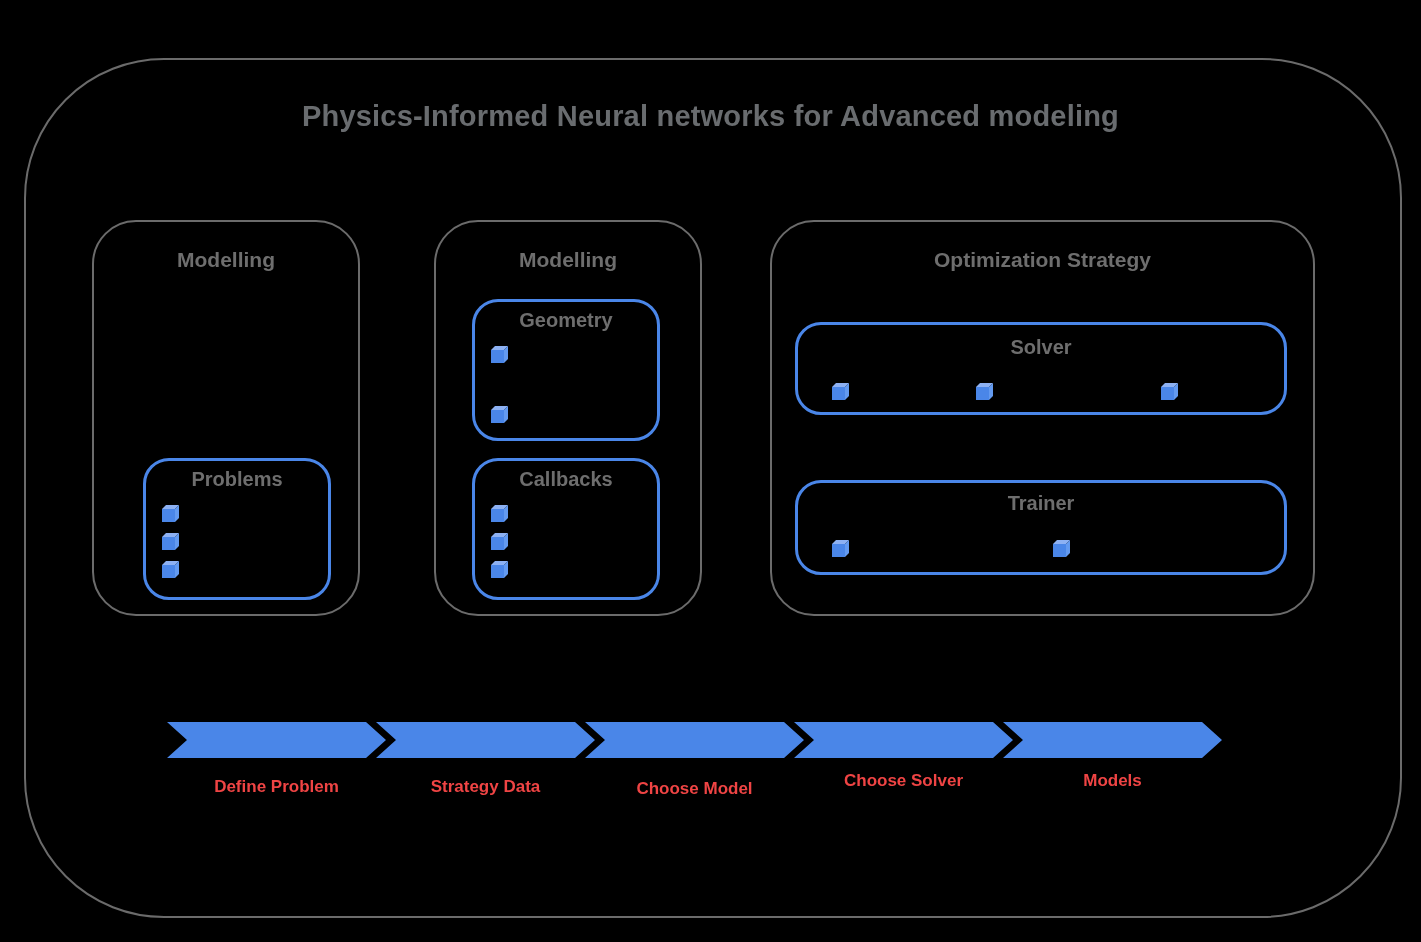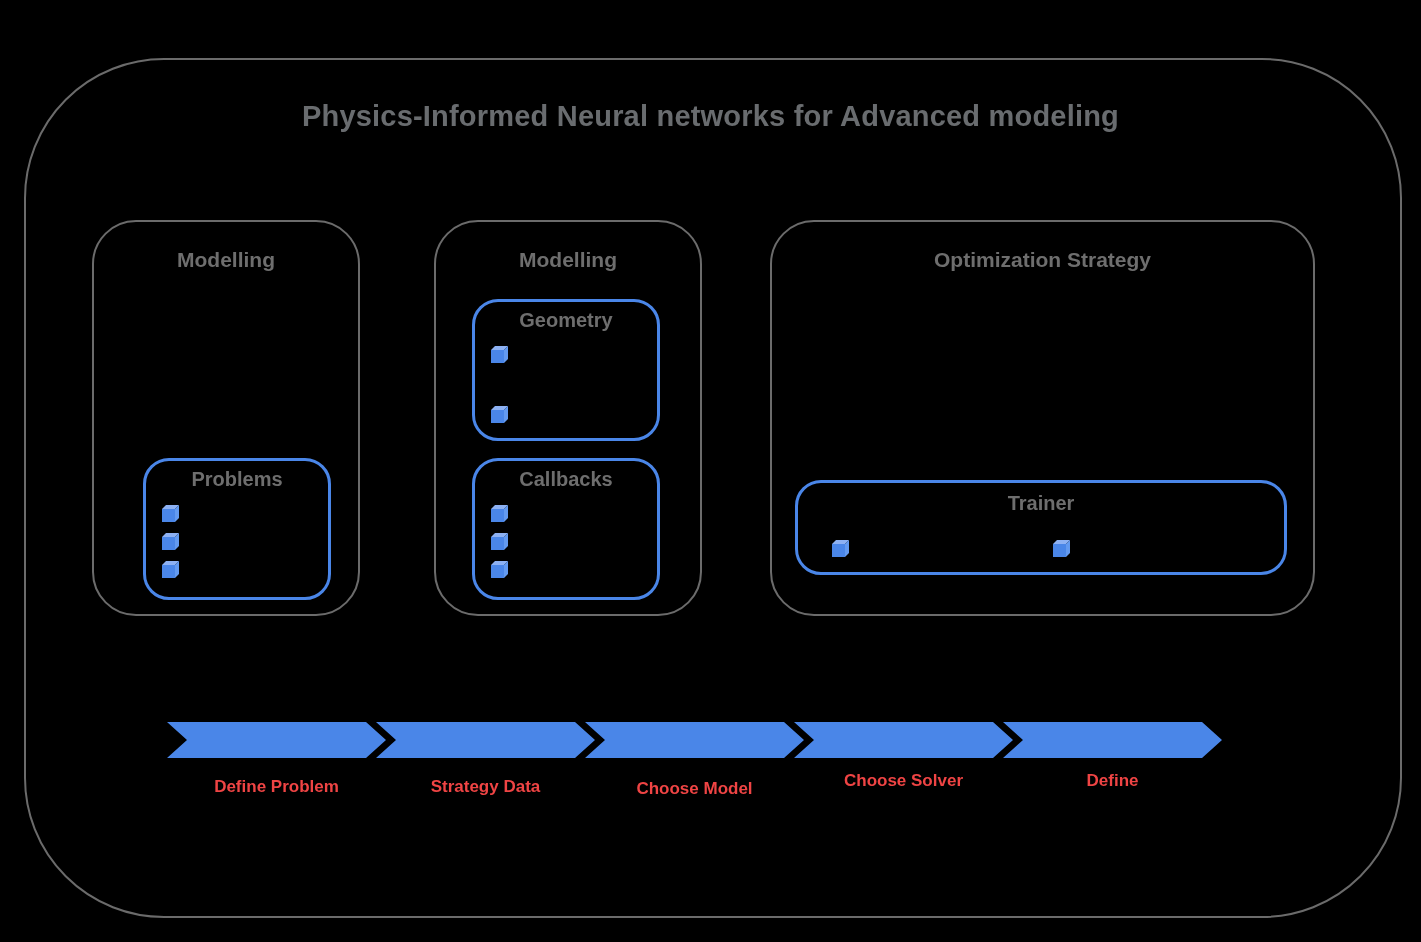--- a/index.html
+++ b/index.html
@@ -197,20 +197,26 @@
     <div class="cube-col">
       <div class="cube"></div>
       <div class="cube"></div>
       <div class="cube"></div>
     </div>
   </div>
 
   <div class="section section-optimization">
     <div class="section-label">Optimization Strategy</div>
   </div>
+  <div class="bluebox box-solver">
+    <div class="bluebox-label">Solver</div>
+    <div class="cube cube-abs c1"></div>
+    <div class="cube cube-abs c2"></div>
+    <div class="cube cube-abs c3"></div>
+  </div>
   <div class="bluebox box-trainer">
     <div class="bluebox-label">Trainer</div>
     <div class="cube cube-abs c1"></div>
     <div class="cube cube-abs c2"></div>
   </div>
 
   <div class="flow">
     <div class="step">
       <div class="chev"></div>
       <div class="step-label">Define Problem</div>
@@ -222,17 +228,17 @@
     <div class="step">
       <div class="chev"></div>
       <div class="step-label">Choose Model</div>
     </div>
     <div class="step">
       <div class="chev"></div>
       <div class="step-label">Choose Solver</div>
     </div>
     <div class="step">
       <div class="chev"></div>
-      <div class="step-label">Define</div>
+      <div class="step-label">Models</div>
     </div>
   </div>
 
 </div>
 
 </body></html>

